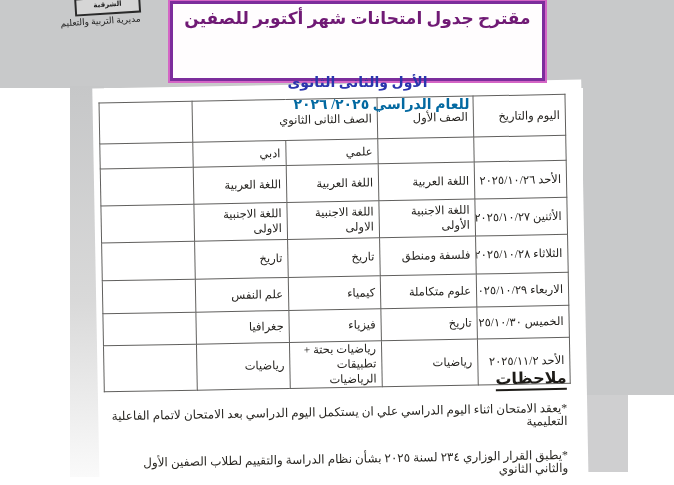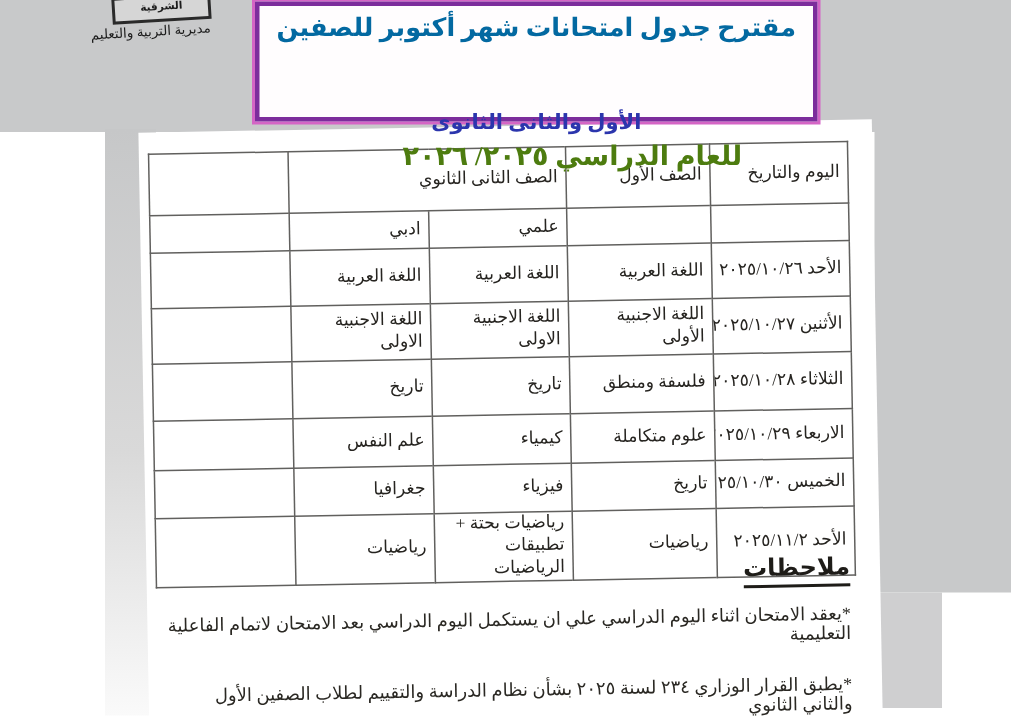--- a/index.html
+++ b/index.html
@@ -17,23 +17,23 @@
     background:linear-gradient(180deg,#c6c7c8 0%,#d9d9d9 55%,#efefef 85%,#fafafa 100%);}
   
   .logo{position:absolute;left:30px;top:-3px;width:140px;transform:rotate(-3.5deg);z-index:6;text-align:center;color:#1c1c1c;}
   .logo-box{width:62px;height:14px;margin:0 auto 1px 45px;border:2px solid #2a2a2a;
     font-size:7px;font-weight:bold;line-height:13px;overflow:hidden;background:#d6d6d6;}
   .logo-line{font-size:9px;line-height:11px;letter-spacing:0.5px;}
   
   .header-box{position:absolute;left:170px;top:1px;width:375px;height:80px;box-sizing:border-box;
     background:#fffdfe;border:3px solid #7c2d9c;box-shadow:0 0 0 2px #d465c5;z-index:5;
     text-align:center;padding-top:3px;}
-  .hb1{font-size:17px;line-height:24px;font-weight:bold;color:#0369a1;}
+  .hb1{font-size:17px;line-height:24px;font-weight:bold;color:#701a75;}
   .hb2{font-size:14px;line-height:21px;font-weight:bold;color:#2b35ad;margin-top:41px;}
-  .hb3{font-size:18px;line-height:23px;font-weight:bold;color:#4d7c0f;letter-spacing:1px;padding-left:48px;}
+  .hb3{font-size:14px;line-height:23px;font-weight:bold;color:#0369a1;letter-spacing:1px;padding-left:48px;}
   
   .page{position:absolute;left:96px;top:84px;width:489px;height:412px;background:#ffffff;
     transform:rotate(-1.05deg);z-index:3;}
   
   table.sched{position:absolute;left:6px;top:14px;width:466px;border-collapse:collapse;table-layout:fixed;}
   table.sched td{border:1px solid #61605e;vertical-align:middle;padding:0 5px;
     font-size:11.5px;line-height:1.3;text-align:right;color:#262420;}
   td.c-head{text-align:center;font-size:12px;padding:0 2px;}
   td.c-day{font-size:10.5px;white-space:nowrap;overflow:hidden;padding:0 3px;}
   td.c-empty{border-left:none;}

